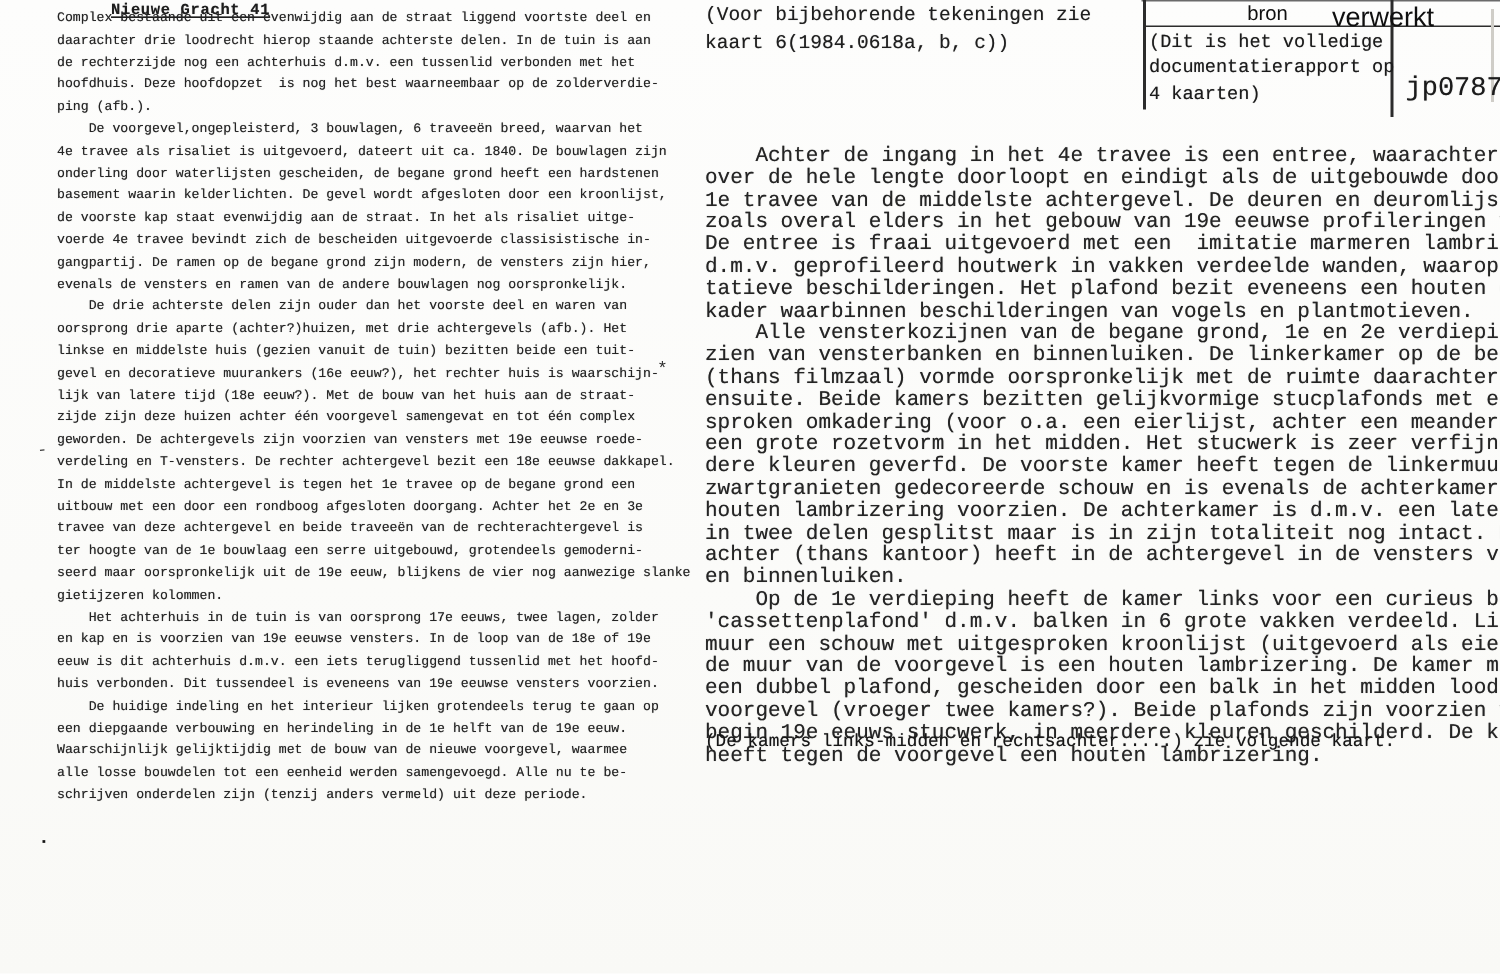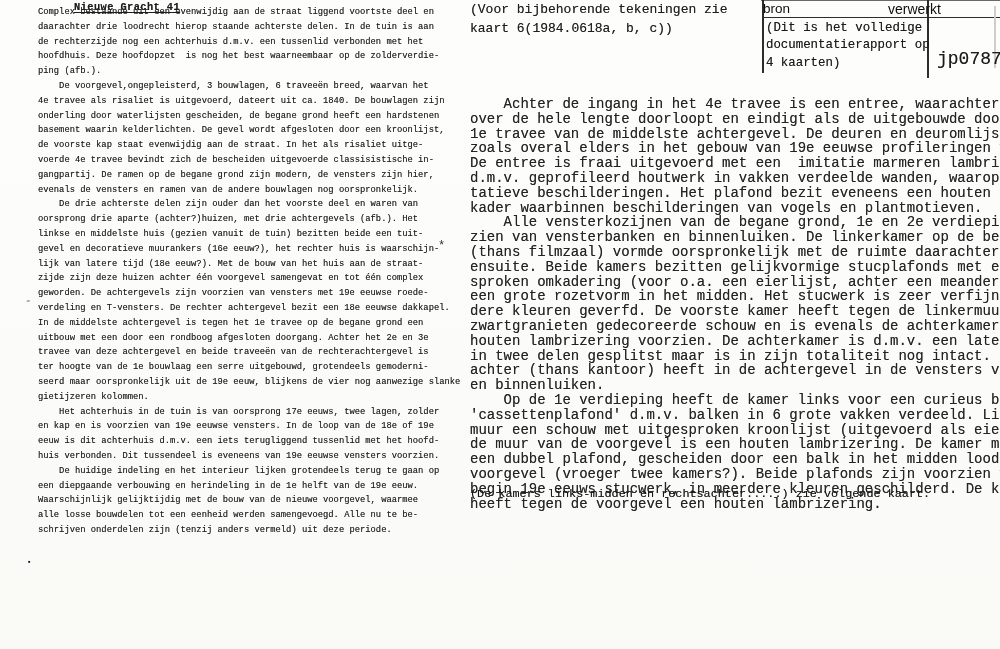--- a/index.html
+++ b/index.html
@@ -27,26 +27,26 @@
     left:470px; top:487px; font-size:11.8px; color:#161616; font-weight:400;
   }
   
   .tline { position:absolute; background:#2c2c2c; }
   #tbl-topline   { left:761px; top:0; width:239px; height:1px; background:#6a6a6a; }
   #tbl-vline1    { left:762px; top:0; width:1.5px; height:73px; }
   #tbl-vline2    { left:927px; top:0; width:1.5px; height:78px; }
   #tbl-hline     { left:762px; top:16.5px; width:238px; height:1.6px; }
   #paper-edge    { left:994px; top:6px; width:2px; height:62px; background:#cfcdc7; }
   #bron-label {
-    left:763px; top:1px; width:164px; text-align:left;
+    left:763px; top:1px; width:164px; text-align:center;
     font-family:"Liberation Sans", sans-serif; font-size:13.5px; color:#0f0f0f;
   }
   #verwerkt-label {
     left:888px; top:1px;
-    font-family:"Liberation Sans", sans-serif; font-size:14px; color:#0f0f0f;
+    font-family:"Liberation Sans", sans-serif; font-size:18px; color:#0f0f0f;
   }
   #bron-note { left:766px; top:20px; font-size:12.4px; line-height:17.4px; color:#1b1b1b; }
   #verwerkt-value { left:937px; top:49px; font-size:18px; color:#1b1b1b; }
   
   #mark-asterisk { left:438px; top:240px; font-size:12px; color:#2e2e2e; line-height:12px; }
   #mark-dash { left:25px; top:296px; font-size:11px; color:#3a3a3a; line-height:11px; transform:rotate(-6deg); }
   #mark-dot { left:27px; top:559px; font-size:7.5px; color:#141414; line-height:7px; }
 </style>
 </head>
 <body>

